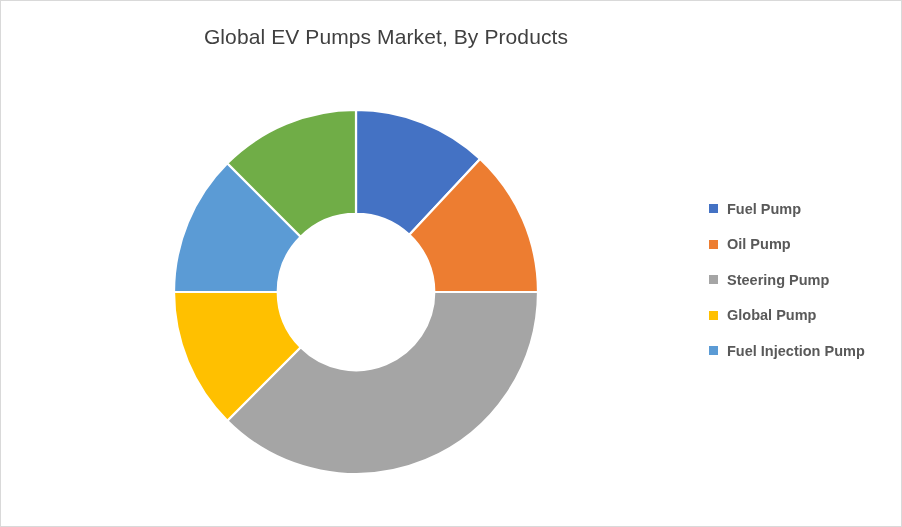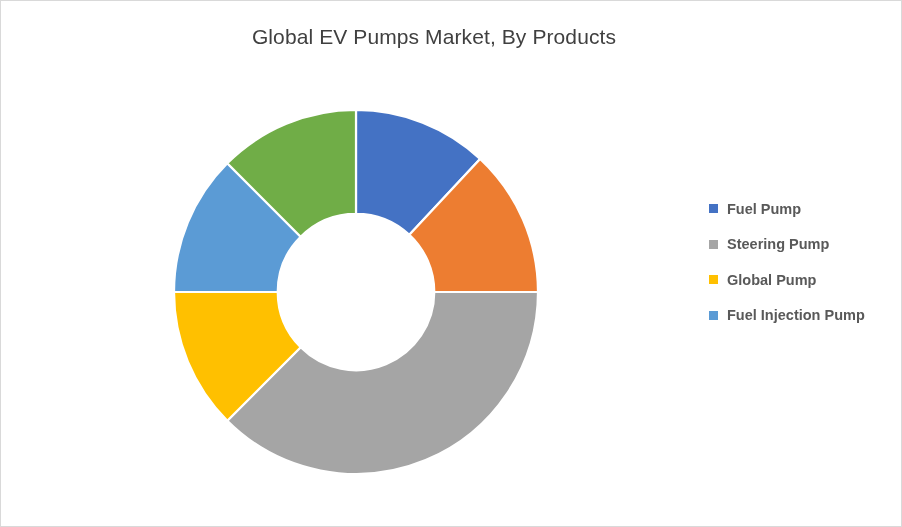--- a/index.html
+++ b/index.html
@@ -23,21 +23,20 @@
     position: absolute;
     left: 0;
     top: 24px;
     width: 770px;
     text-align: center;
     font-size: 21px;
     color: #404040;
     font-family: "Liberation Sans", sans-serif;
     letter-spacing: 0.1px;
     white-space: nowrap;
-    margin-left: 48px;
   }
   #donut-wrap {
     position: absolute;
     left: 171px;
     top: 107px;
     width: 368px;
     height: 368px;
   }
   #donut-svg {
     display: block;
@@ -104,20 +103,24 @@
     </svg>
     <div id="data-label-30">30.00%</div>
   </div>
 
   <div id="legend">
       <div class="legend-item">
         <span class="legend-swatch" style="background: rgb(68, 114, 196);"></span>
         <span class="legend-label">Fuel Pump</span>
       </div>
       <div class="legend-item">
+        <span class="legend-swatch" style="background: rgb(237, 125, 49);"></span>
+        <span class="legend-label">Oil Pump</span>
+      </div>
+      <div class="legend-item">
         <span class="legend-swatch" style="background: rgb(165, 165, 165);"></span>
         <span class="legend-label">Steering Pump</span>
       </div>
       <div class="legend-item">
         <span class="legend-swatch" style="background: rgb(255, 192, 0);"></span>
         <span class="legend-label">Global Pump</span>
       </div>
       <div class="legend-item">
         <span class="legend-swatch" style="background: rgb(91, 155, 213);"></span>
         <span class="legend-label">Fuel Injection Pump</span>

